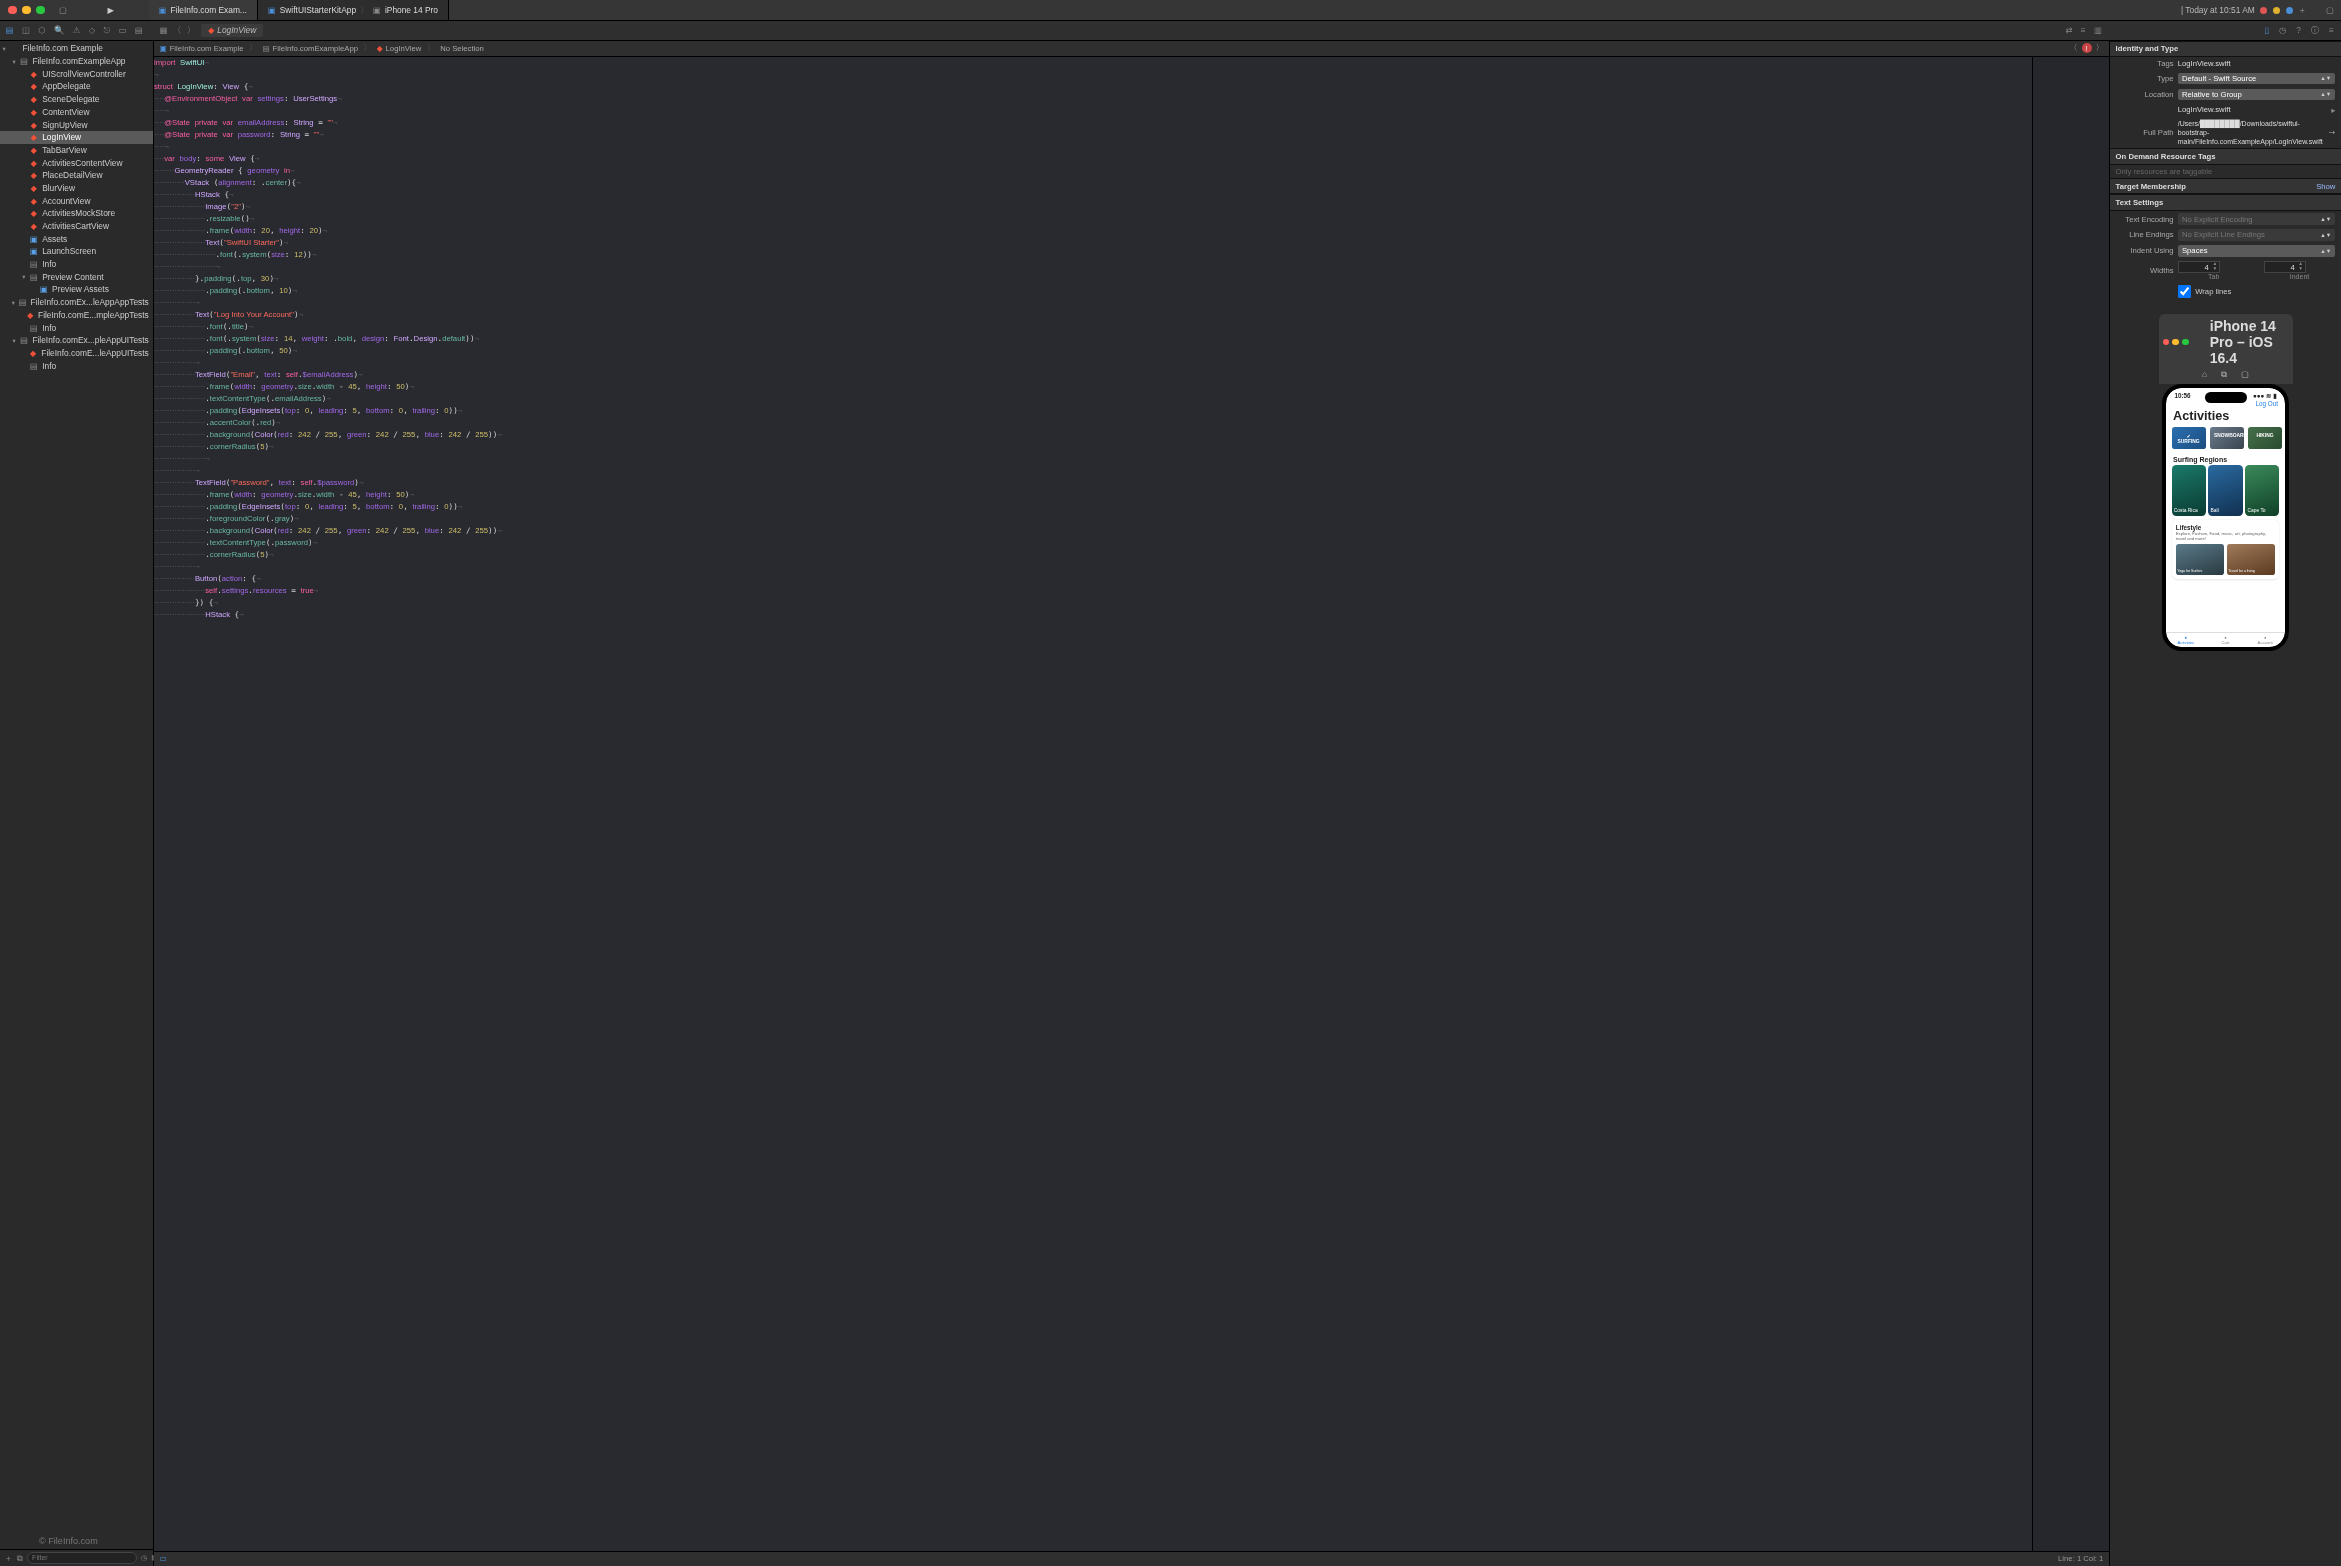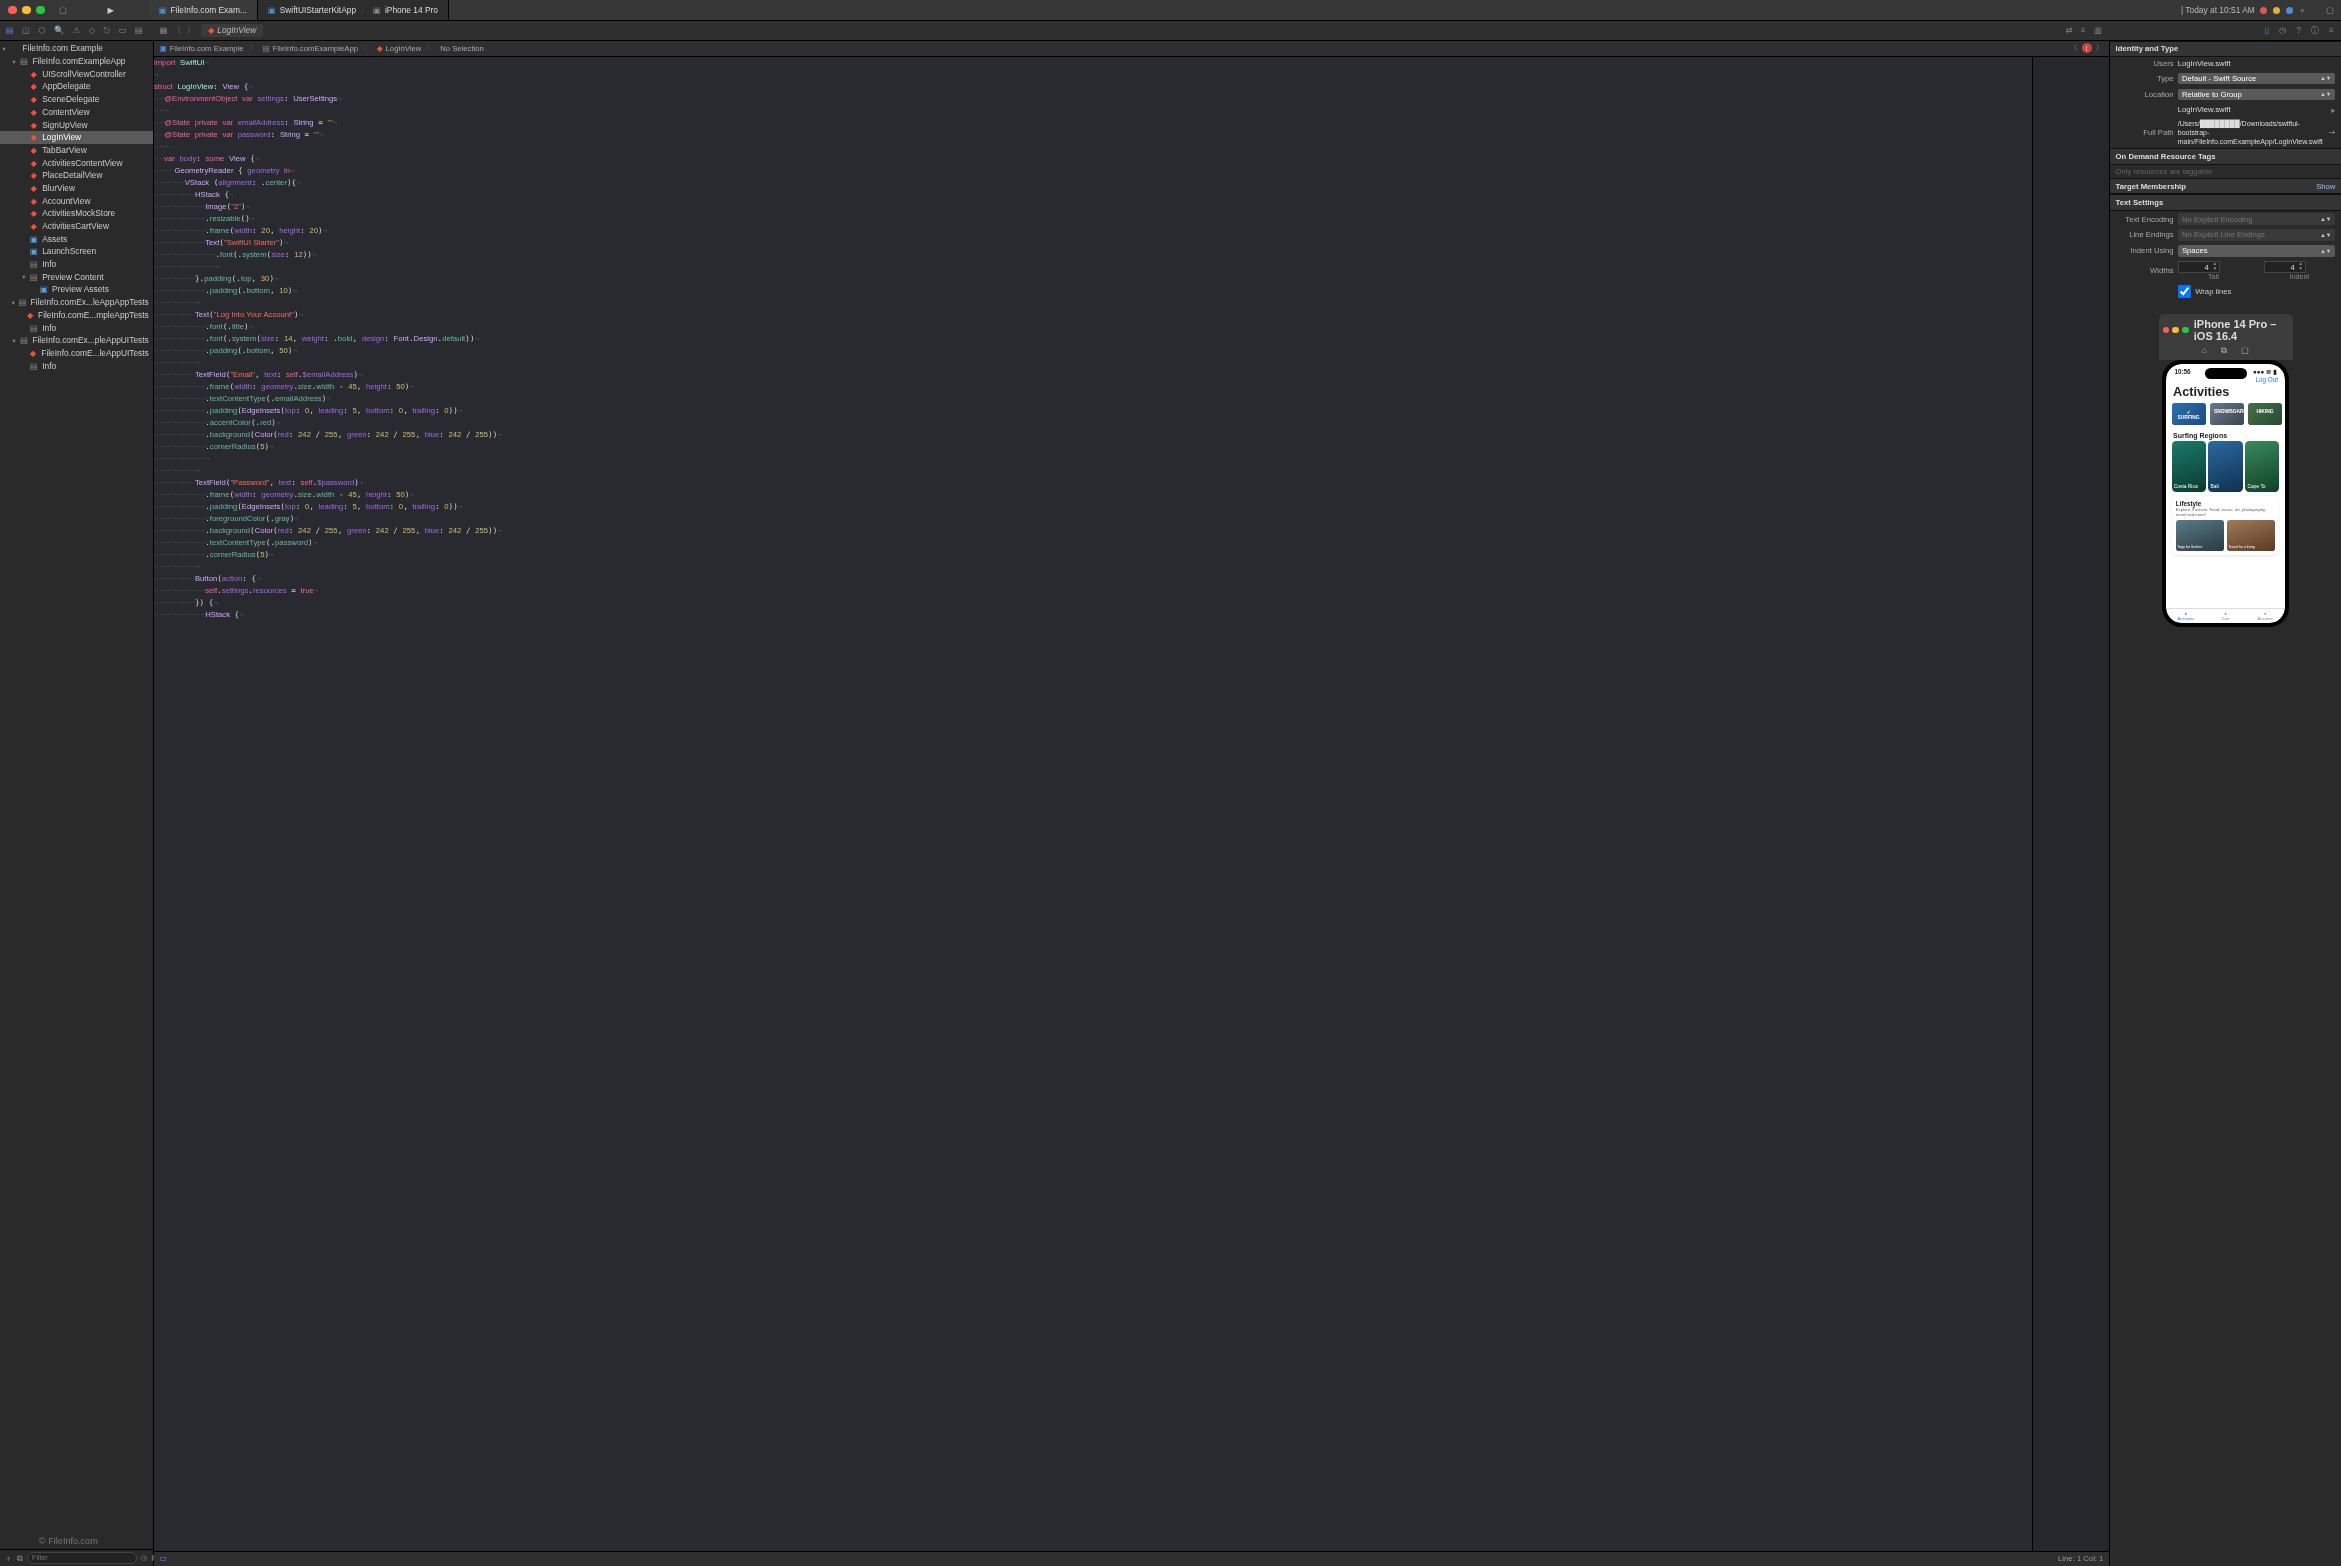--- a/index.html
+++ b/index.html
@@ -73,21 +73,21 @@
 .numfield{width:42px; background:#222; border:0.7px solid #444; color:#ddd; text-align:right; padding:0.7px 9.9px 0.7px 2.8px; font-size:7.7px; position:relative;}
 .numfield .step{position:absolute; right:1.4px; top:0; font-size:4.9px; color:#888; line-height:4.9px;}
 .chk{display:flex; align-items:center; gap:4.2px; padding:2.1px 5.6px 2.1px 68px; font-size:7.7px;}
 
 
 .sim-panel{padding:14px 4.2px 0; display:flex; flex-direction:column; align-items:center;}
 .sim-hdr{background:#3c3c3c; border-radius:5.6px 5.6px 0 0; width:134px; padding:4.2px 4.2px 2.8px;}
 .sim-hdr-top{display:flex; align-items:center; gap:4.2px;}
 .sim-traffic{display:flex; gap:3.5px;}
 .sim-tl{width:6.3px;height:6.3px;border-radius:50%;}
-.sim-title{margin-left:1px; color:#ddd; font-size:11px; font-weight:600;}
+.sim-title{margin-left:17px; color:#ddd; font-size:14px; font-weight:600;}
 .sim-icons{display:flex; justify-content:center; gap:14px; padding:2.8px 0 1.4px; color:#bbb;}
 .phone{width:127px; height:267px; background:#000; border:4.9px solid #000; border-radius:19.7px; position:relative; overflow:hidden;}
 .phone-screen{position:absolute; inset:0; background:#fff; border-radius:15.5px; overflow:hidden; color:#222; display:flex; flex-direction:column;}
 .notch{position:absolute; top:4.2px; left:50%; transform:translateX(-50%); width:42px; height:11.3px; background:#000; border-radius:7px; z-index:2;}
 .ph-status{display:flex; justify-content:space-between; padding:4.2px 8.4px 1.4px; font-size:6.3px; font-weight:600;}
 .ph-top{display:flex; justify-content:flex-end; padding:0 7px; font-size:6.3px; color:#1e7fe6;}
 .ph-h1{font-size:12.7px; font-weight:700; padding:1.4px 7px;}
 .chips{display:flex; gap:4.2px; padding:2.8px 5.6px; overflow:hidden;}
 .chip{font-size:4.9px; color:#fff; padding:5.6px 4.2px; border-radius:2.8px; font-weight:600; min-width:34px; text-align:center; background:linear-gradient(135deg,#2a6fb0,#1c4d80);}
 .chip:nth-child(2){background:linear-gradient(135deg,#6a7a8a,#3a4450);}
@@ -425,21 +425,21 @@
       </div>
       <div class="statusbar">
         <span style="color:#4a8fd8;">▭</span>
         <span class="r">Line: 1  Col: 1</span>
       </div>
     </div>
 
     <div class="inspector">
       <div class="inspect-hdr">Identity and Type</div>
       <div class="kv">
-          <label>Users</label>
+          <label>Tags</label>
           <span class="val">LogInView.swift</span>
         </div>
       <div class="kv">
           <label>Type</label>
         <div class="sel-ctrl">
             <span>Default - Swift Source</span>
             <span class="car">▲▼</span>
           </div>
         </div>
       <div class="kv">

